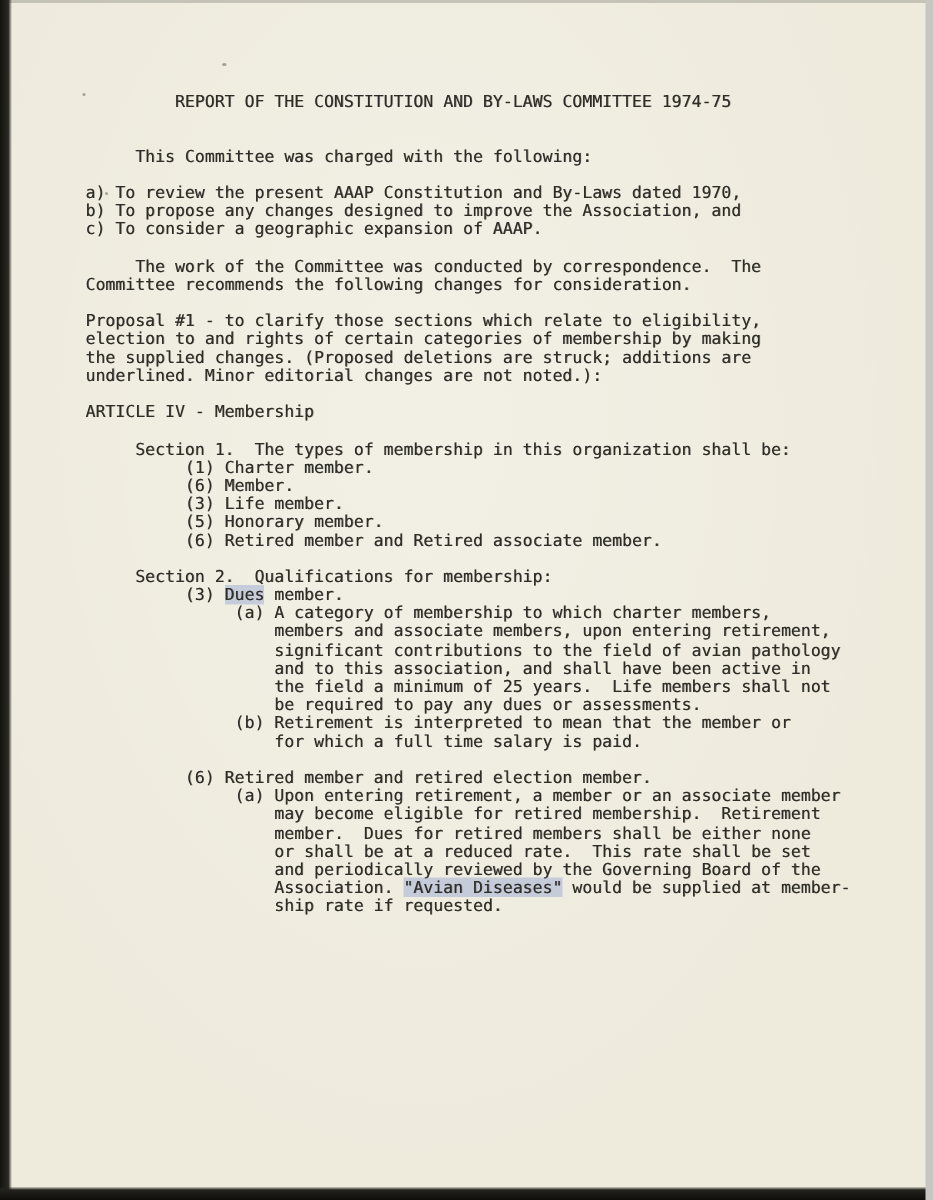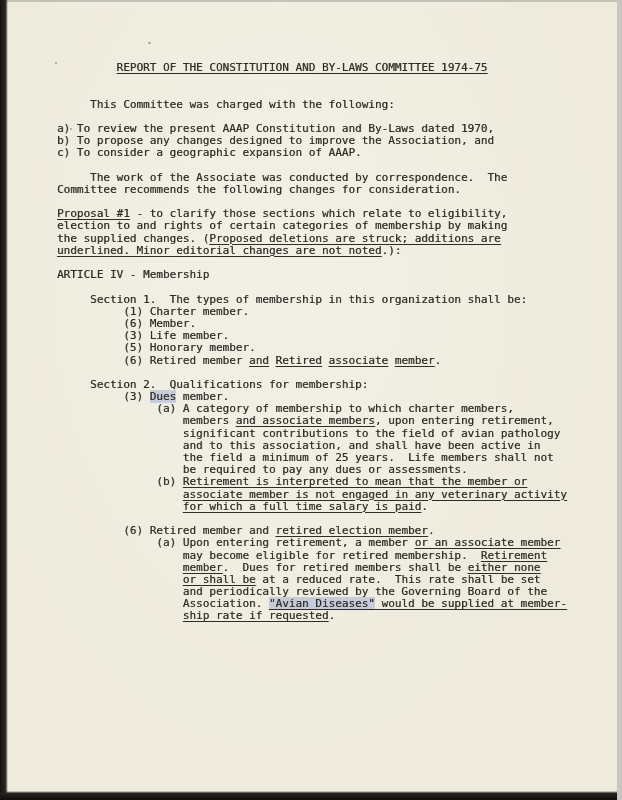--- a/index.html
+++ b/index.html
@@ -25,21 +25,20 @@
 
   .doc {
     position: absolute; left: 57px; top: 62px;
     width: 556px;
     color: var(--ink, #2e2c27);
     font-size: 11px; line-height: 12.2px;
     text-shadow: 0.4px 0 0 rgba(46,44,39,0.55);
   }
   .line { white-space: pre; height: 12.2px; }
   .u {
-    text-decoration: underline;
     text-decoration-thickness: 1px;
     text-underline-offset: 2px;
   }
   .hl { background: var(--hl, rgba(138,158,208,0.42)); }
 </style>
 </head>
 <body>
 
 <div class="paper">
   <div class="edge edge-top"></div>
@@ -52,21 +51,21 @@
   <div class="doc">
       <div class="line"><span>         </span><span class="u">REPORT OF THE CONSTITUTION AND BY-LAWS COMMITTEE 1974-75</span></div>
       <div class="line">&nbsp;</div>
       <div class="line">&nbsp;</div>
       <div class="line"><span>     This Committee was charged with the following:</span></div>
       <div class="line">&nbsp;</div>
       <div class="line"><span>a) To review the present AAAP Constitution and By-Laws dated 1970,</span></div>
       <div class="line"><span>b) To propose any changes designed to improve the Association, and</span></div>
       <div class="line"><span>c) To consider a geographic expansion of AAAP.</span></div>
       <div class="line">&nbsp;</div>
-      <div class="line"><span>     The work of the Associate was conducted by correspondence.  The</span></div>
+      <div class="line"><span>     The work of the Committee was conducted by correspondence.  The</span></div>
       <div class="line"><span>Committee recommends the following changes for consideration.</span></div>
       <div class="line">&nbsp;</div>
       <div class="line"><span class="u">Proposal #1</span><span> - to clarify those sections which relate to eligibility,</span></div>
       <div class="line"><span>election to and rights of certain categories of membership by making</span></div>
       <div class="line"><span>the supplied changes. (</span><span class="u">Proposed deletions are struck; additions are</span></div>
       <div class="line"><span class="u">underlined. Minor editorial changes are not noted</span><span>.):</span></div>
       <div class="line">&nbsp;</div>
       <div class="line"><span>ARTICLE IV - Membership</span></div>
       <div class="line">&nbsp;</div>
       <div class="line"><span>     Section 1.  The types of membership in this organization shall be:</span></div>
@@ -78,21 +77,20 @@
       <div class="line">&nbsp;</div>
       <div class="line"><span>     Section 2.  Qualifications for membership:</span></div>
       <div class="line"><span>          (3) </span><span class="hl">Dues</span><span> member.</span></div>
       <div class="line"><span>               (a) A category of membership to which charter members,</span></div>
       <div class="line"><span>                   members </span><span class="u">and associate members</span><span>, upon entering retirement,</span></div>
       <div class="line"><span>                   significant contributions to the field of avian pathology</span></div>
       <div class="line"><span>                   and to this association, and shall have been active in</span></div>
       <div class="line"><span>                   the field a minimum of 25 years.  Life members shall not</span></div>
       <div class="line"><span>                   be required to pay any dues or assessments.</span></div>
       <div class="line"><span>               (b) </span><span class="u">Retirement is interpreted to mean that the member or</span></div>
-      <div class="line"><span>                   </span><span class="u">associate member is not engaged in any veterinary activity</span></div>
       <div class="line"><span>                   </span><span class="u">for which a full time salary is paid</span><span>.</span></div>
       <div class="line">&nbsp;</div>
       <div class="line"><span>          (6) Retired member and </span><span class="u">retired election member</span><span>.</span></div>
       <div class="line"><span>               (a) Upon entering retirement, a member </span><span class="u">or an associate member</span></div>
       <div class="line"><span>                   may become eligible for retired membership.  </span><span class="u">Retirement</span></div>
       <div class="line"><span>                   </span><span class="u">member</span><span>.  Dues for retired members shall be </span><span class="u">either none</span></div>
       <div class="line"><span>                   </span><span class="u">or shall be</span><span> at a reduced rate.  This rate shall be set</span></div>
       <div class="line"><span>                   and periodically reviewed by the Governing Board of the</span></div>
       <div class="line"><span>                   Association. </span><span class="u hl">"Avian Diseases"</span><span class="u"> would be supplied at member-</span></div>
       <div class="line"><span>                   </span><span class="u">ship rate if requested</span><span>.</span></div>

